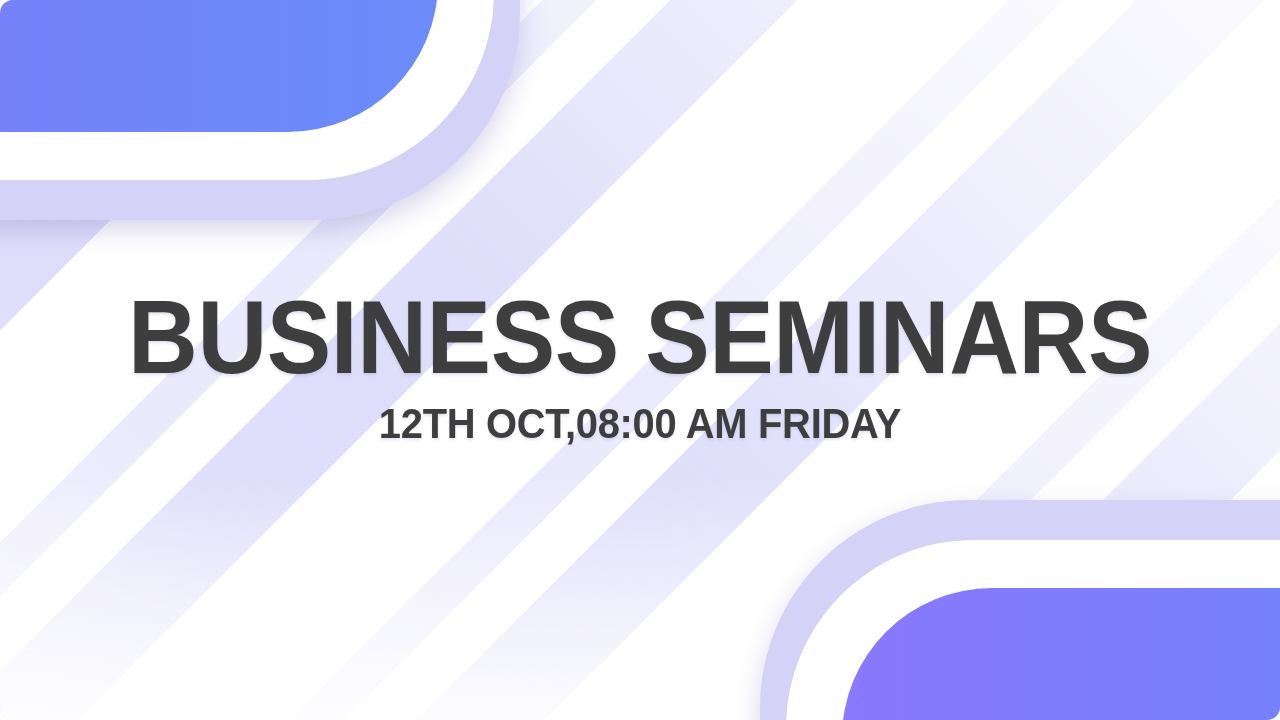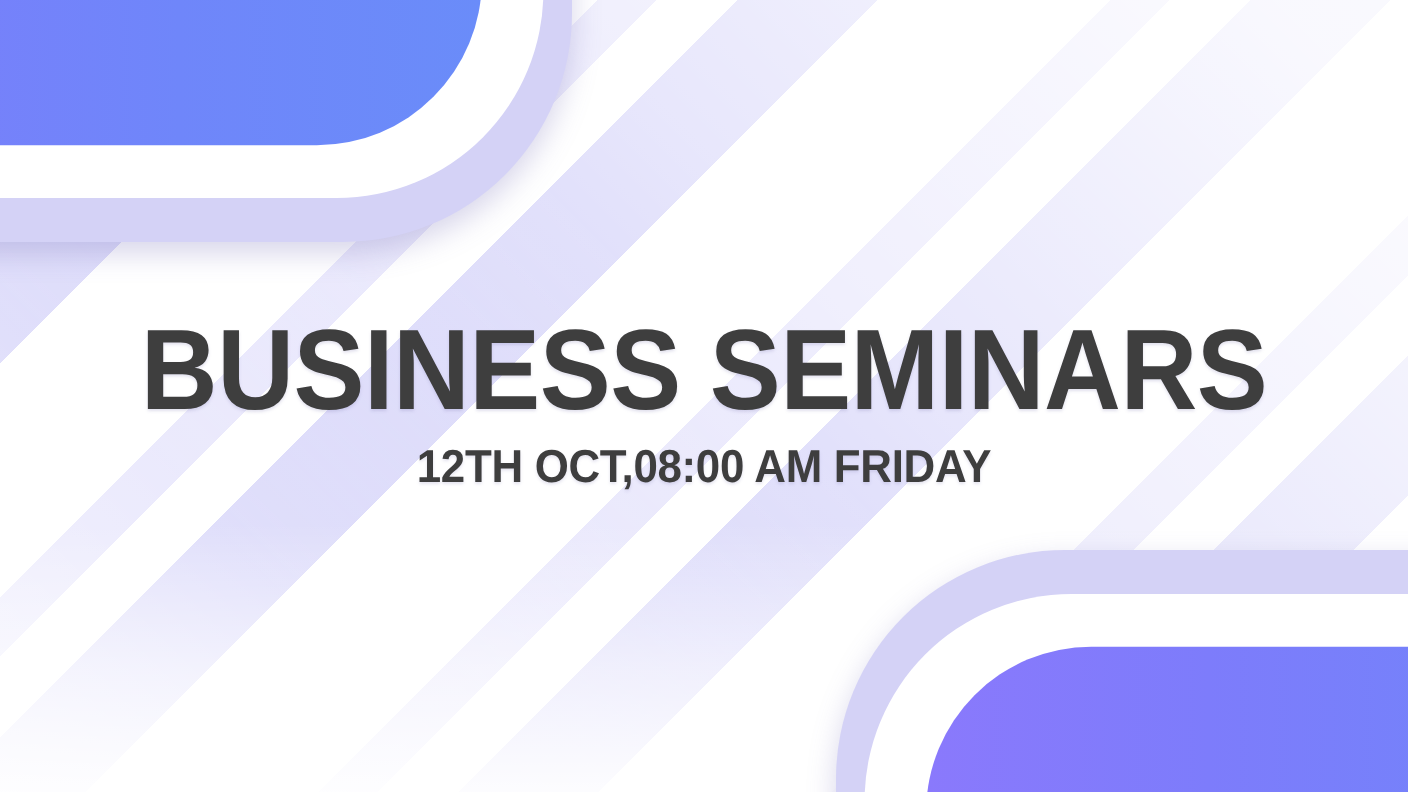--- a/index.html
+++ b/index.html
@@ -7,20 +7,21 @@
     padding: 0;
     background: #ffffff;
   }
   #poster {
     position: relative;
     width: 1280px;
     height: 720px;
     overflow: hidden;
     background: #ffffff;
     font-family: "Liberation Sans", sans-serif;
+    border-radius: 13px;
   }
 
   
   .stripe-layer {
     position: absolute;
     inset: -40%;
     pointer-events: none;
   }
   .stripe-bands {
     position: absolute;

